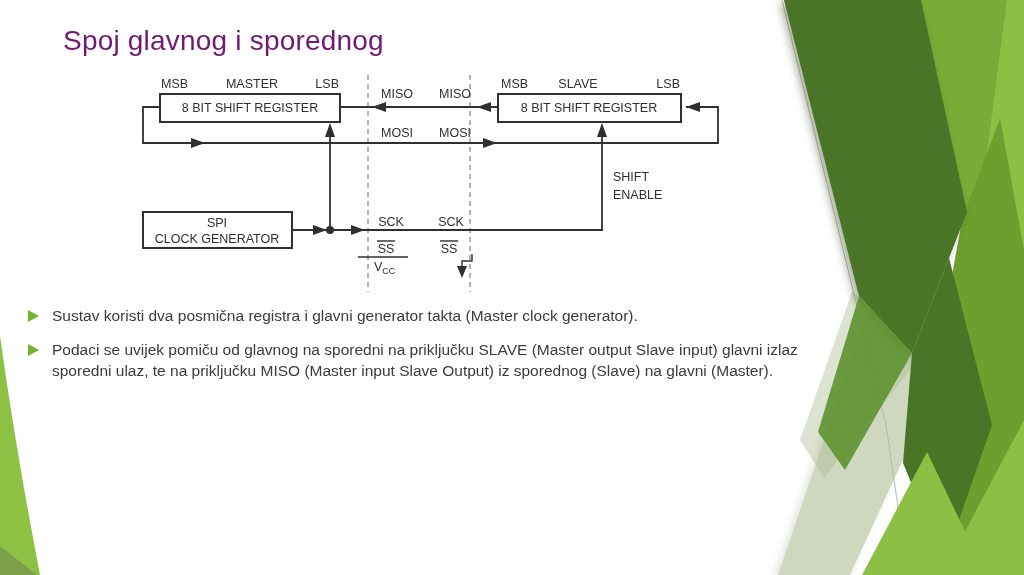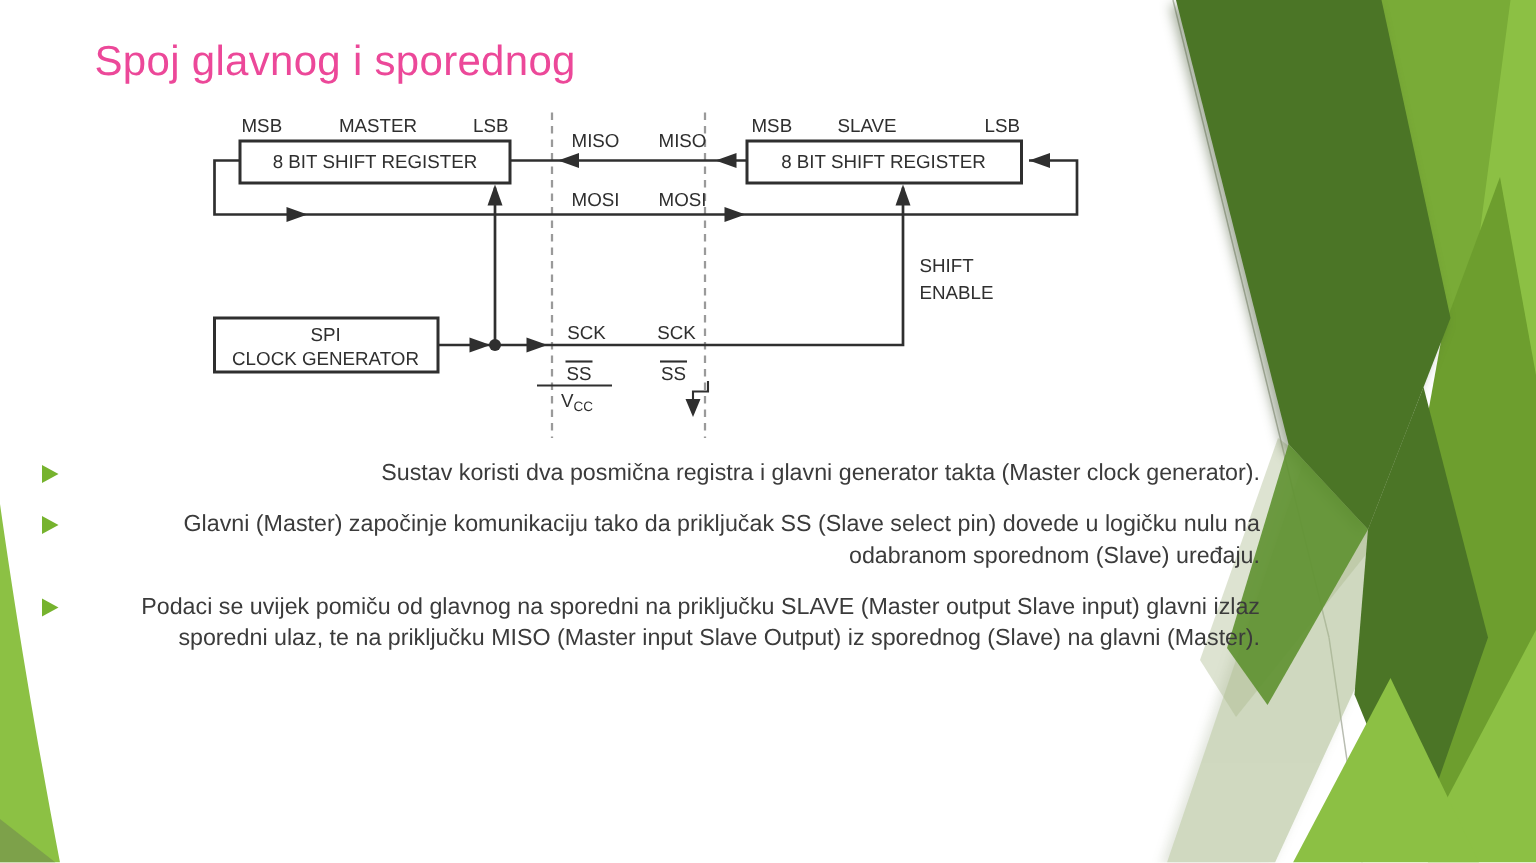--- a/index.html
+++ b/index.html
@@ -7,29 +7,29 @@
     width:1024px;height:575px;position:relative;overflow:hidden;
     background:#ffffff;font-family:"Liberation Sans","DejaVu Sans",sans-serif;
   }
   
   #decor-right,#decor-left,#diagram-svg{position:absolute;left:0;top:0;}
   #decor-right,#decor-left{z-index:1;}
   #diagram-svg{z-index:2;}
   
   .slide-title{
     position:absolute;left:63px;top:6px;z-index:3;
-    font-size:28px;font-weight:400;color:#ec4899;letter-spacing:.2px;
+    font-size:28px;font-weight:400;color:#701a75;letter-spacing:.2px;
   }
   
   .bullets{
     position:absolute;left:28px;top:305px;width:812px;z-index:3;
   }
   .bullet{
     position:relative;padding-left:24px;margin-bottom:13px;
-    font-size:15.5px;line-height:21px;color:#3b3b3b;text-align:right;
+    font-size:15.5px;line-height:21px;color:#3b3b3b;
   }
   .bullet .marker{
     position:absolute;left:0;top:5px;width:0;height:0;
     border-left:11px solid #76b32e;
     border-top:6px solid transparent;
     border-bottom:6px solid transparent;
   }
   
   .dtxt{font-family:"Liberation Sans","DejaVu Sans",sans-serif;font-size:12.5px;fill:#2f2f2f;}
   .dsub{font-size:9px;}
@@ -130,19 +130,15 @@
 
 <h1 class="slide-title">Spoj glavnog i sporednog</h1>
 
 <div class="bullets">
   <div class="bullet">
     <span class="marker"></span>
     <span>Sustav koristi dva posmična registra i glavni generator takta (Master clock generator).</span>
   </div>
   <div class="bullet">
     <span class="marker"></span>
-    <span>Glavni (Master) započinje komunikaciju tako da priključak SS (Slave select pin) dovede u logičku nulu na odabranom sporednom (Slave) uređaju.</span>
-  </div>
-  <div class="bullet">
-    <span class="marker"></span>
     <span>Podaci se uvijek pomiču od glavnog na sporedni na priključku SLAVE (Master output Slave input) glavni izlaz sporedni ulaz, te na priključku MISO (Master input Slave Output) iz sporednog (Slave) na glavni (Master).</span>
   </div>
 </div>
 
 </body></html>

